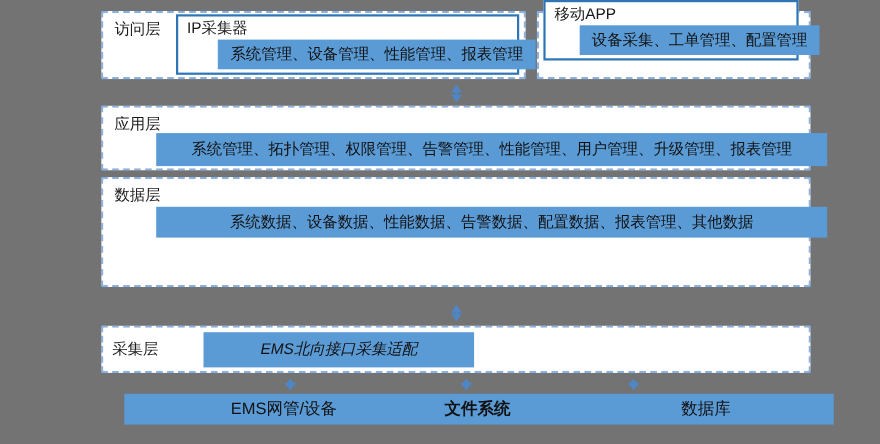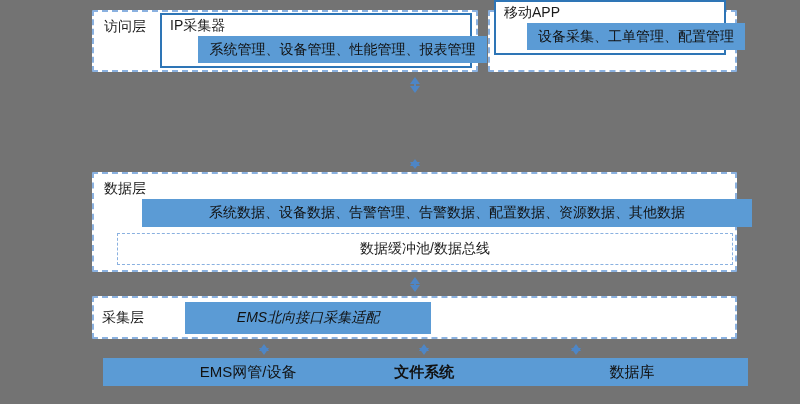--- a/index.html
+++ b/index.html
@@ -102,39 +102,42 @@
 
   <div class="dashed" style="left:488px;top:10px;width:249px;height:62px;"></div>
 
   <div class="solidbox" style="left:494px;top:0;width:232px;height:55px;">
     <div class="box-title">移动APP</div>
     <div class="bluebar" style="left:6px;top:21px;width:218px;height:27px;">设备采集、工单管理、配置管理</div>
   </div>
 
   <div class="arrow-v" style="left:414px;top:79px;height:12px;"></div>
 
+  <div class="dashed" style="left:92px;top:96px;width:645px;height:59px;">
+    <div class="layer-label">应用层</div>
+    <div class="bluebar" style="left:23px;top:23px;width:610px;height:30px;">系统管理、拓扑管理、权限管理、告警管理、性能管理、用户管理、升级管理、报表管理</div>
+  </div>
 
   <div class="arrow-v" style="left:414px;top:161px;height:6px;"></div>
 
-  <div class="dashed" style="left:92px;top:172px;width:645px;height:100px;">
+  <div class="dashed" style="left:92px;top:161px;width:645px;height:100px;">
     <div class="layer-label">数据层</div>
-    <div class="bluebar" style="left:23px;top:25px;width:610px;height:28px;">系统数据、设备数据、告警管理、告警数据、配置数据、资源数据、其他数据</div>
-    <div class="busbox" style="left:23px;top:59px;width:616px;height:32px;">数据缓冲池/数据总线</div>
+    <div class="bluebar" style="left:23px;top:25px;width:610px;height:28px;">系统数据、设备数据、性能数据、告警数据、配置数据、报表管理、其他数据</div>
   </div>
 
   <div class="arrow-v" style="left:414px;top:279px;height:11px;"></div>
 
   <div class="dashed" style="left:92px;top:296px;width:645px;height:43px;">
     <div class="layer-label" style="top:11px;left:8px;font-family:Liberation Serif, serif;">采集层</div>
     <div class="bluebar" style="left:66px;top:4px;width:246px;height:32px;font-style:italic;">EMS北向接口采集适配</div>
   </div>
 
   <div class="arrow-v" style="left:263px;top:346px;height:7px;"></div>
   <div class="arrow-v" style="left:423px;top:346px;height:7px;"></div>
   <div class="arrow-v" style="left:575px;top:346px;height:7px;"></div>
 
-  <div class="bluebar" style="left:78px;top:358px;width:645px;height:28px;padding-left:18px;">
+  <div class="bluebar" style="left:88px;top:358px;width:645px;height:28px;padding-left:18px;">
     <span class="bottom-label" style="left:22.5%;">EMS网管/设备</span>
     <span class="bottom-label" style="left:49.8%;font-weight:bold;">文件系统</span>
     <span class="bottom-label" style="left:82%;">数据库</span>
   </div>
 
 </div>
 
 </body></html>

